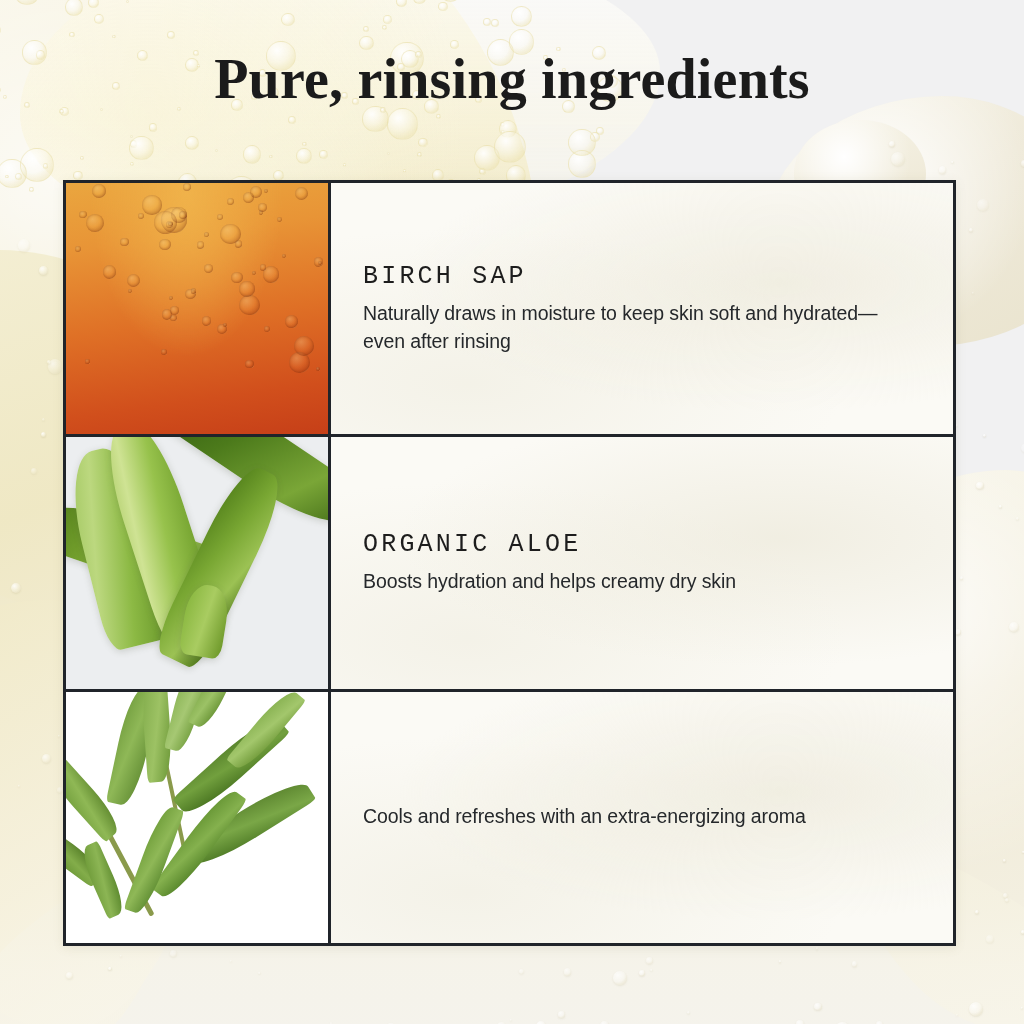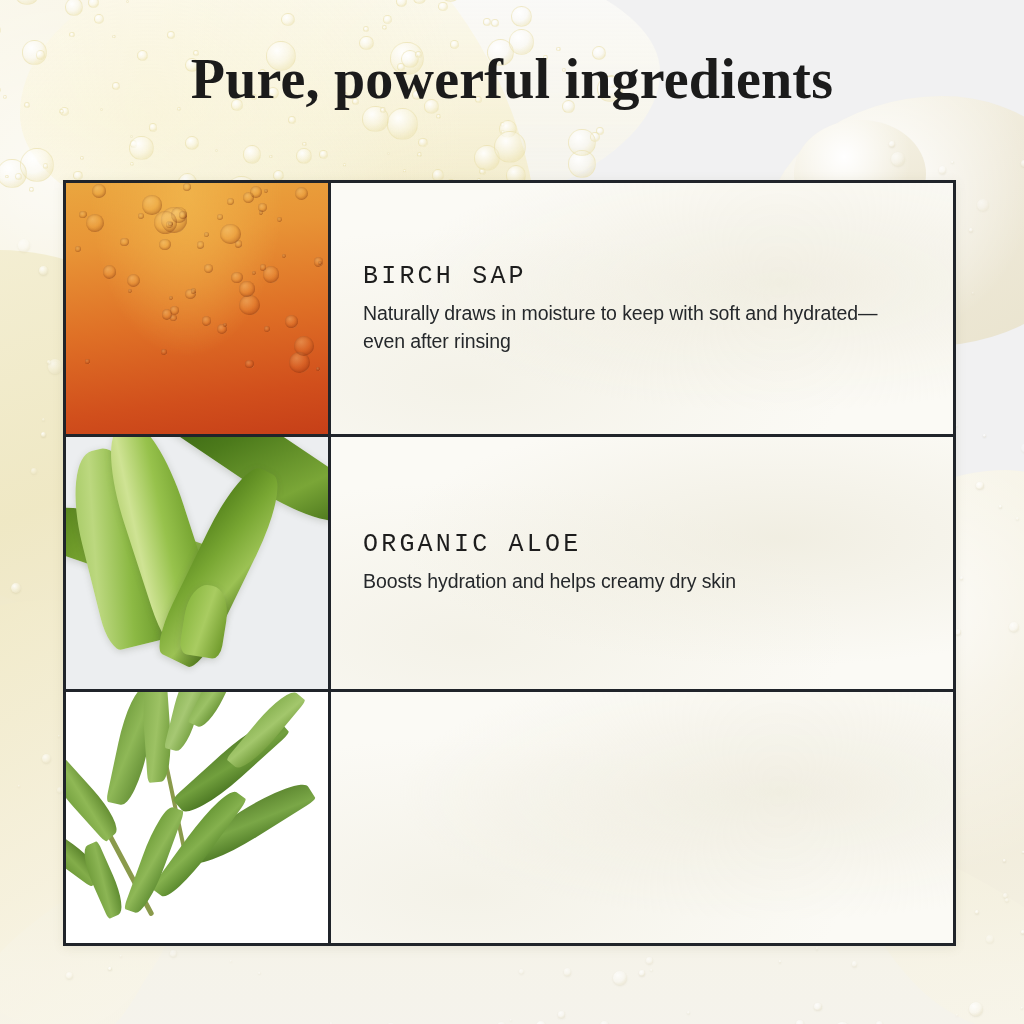--- a/index.html
+++ b/index.html
@@ -496,21 +496,21 @@
       <div class="drop" style="width: 4.73337px; height: 4.73337px; left: 968.506px; top: 227.647px; opacity: 0.75;"></div>
       <div class="drop" style="width: 12.686px; height: 12.686px; left: 976.642px; top: 198.59px; opacity: 0.48;"></div>
       <div class="drop" style="width: 2.54251px; height: 2.54251px; left: 951.418px; top: 160.877px; opacity: 0.68;"></div>
       <div class="drop" style="width: 5.30901px; height: 5.30901px; left: 934.869px; top: 265.294px; opacity: 0.49;"></div>
       <div class="drop" style="width: 2.07661px; height: 2.07661px; left: 972.212px; top: 292.228px; opacity: 0.57;"></div>
       <div class="drop" style="width: 13.929px; height: 13.929px; left: 891.376px; top: 152.012px; opacity: 0.61;"></div>
       <div class="drop" style="width: 5.99238px; height: 5.99238px; left: 919.923px; top: 193.399px; opacity: 0.6;"></div>
     </div>
 </div>
 
-<h1 class="title">Pure, powerful ingredients</h1>
+<h1 class="title">Pure, rinsing ingredients</h1>
 
 <div class="table">
 
   <div class="row">
     <div class="cell-img">
       <div class="photo-birch">
         <div id="birch-bubbles">
             <div class="bub" style="width: 20.9147px; height: 20.9147px; left: 223.315px; top: 168.818px;"></div>
             <div class="bub" style="width: 4.31568px; height: 4.31568px; left: 185.503px; top: 87.5909px;"></div>
             <div class="bub" style="width: 10.4304px; height: 10.4304px; left: 150.754px; top: 140.512px;"></div>
@@ -567,21 +567,21 @@
             <div class="bub" style="width: 6.68863px; height: 6.68863px; left: 197.619px; top: 142.795px;"></div>
             <div class="bub" style="width: 12.7534px; height: 12.7534px; left: 219.093px; top: 132.342px;"></div>
             <div class="bub" style="width: 4.14808px; height: 4.14808px; left: 251.847px; top: 77.9844px;"></div>
             <div class="bub" style="width: 13.5495px; height: 13.5495px; left: 228.514px; top: 3.92612px;"></div>
             <div class="bub" style="width: 9.43357px; height: 9.43357px; left: 191.502px; top: 20.0354px;"></div>
           </div>
       </div>
     </div>
     <div class="cell-text">
       <div class="ing-name mono">BIRCH SAP</div>
-      <div class="ing-desc">Naturally draws in moisture to keep with soft and hydrated—even after rinsing</div>
+      <div class="ing-desc">Naturally draws in moisture to keep skin soft and hydrated—even after rinsing</div>
     </div>
   </div>
 
   <div class="row">
     <div class="cell-img">
       <div class="photo-aloe">
         <div class="aloe-leaf" style="left:-34px;top:86px;width:210px;height:56px;transform:rotate(19deg);background:linear-gradient(120deg,#4d7a18 0%,#6f9b2a 30%,#8fba47 62%,#5f8a21 100%);"></div>
         <div class="aloe-leaf" style="left:100px;top:-6px;width:200px;height:58px;transform:rotate(34deg);background:linear-gradient(120deg,#2f5a10 0%,#4c7a1b 34%,#7aa637 70%,#3d6714 100%);"></div>
         <div class="aloe-leaf" style="left:18px;top:10px;width:72px;height:200px;transform:rotate(-14deg);border-radius:44% 44% 18% 18%;background:linear-gradient(100deg,#9fc55d 0%,#bcd87f 26%,#8cb944 58%,#5d8c22 100%);"></div>
         <div class="aloe-leaf" style="left:64px;top:-16px;width:62px;height:230px;transform:rotate(-18deg);border-radius:40% 40% 22% 22%;background:linear-gradient(96deg,#b2cf6d 0%,#cfe394 22%,#97c24c 56%,#6b9a28 100%);"></div>
@@ -609,16 +609,17 @@
         <div class="euc-leaf" style="left:136px;top:-34px;width:22px;height:72px;transform:rotate(26deg);background:linear-gradient(100deg,#7ca746 0%,#9cc266 50%,#5f8b2c 100%);"></div>
         <div class="euc-leaf" style="left:150px;top:8px;width:30px;height:132px;transform:rotate(48deg);background:linear-gradient(100deg,#4f7a26 0%,#72a03e 50%,#3f6a1a 100%);"></div>
         <div class="euc-leaf" style="left:168px;top:62px;width:30px;height:140px;transform:rotate(58deg);background:linear-gradient(100deg,#567f2b 0%,#7aa747 50%,#436f1d 100%);"></div>
         <div class="euc-leaf" style="left:120px;top:88px;width:26px;height:128px;transform:rotate(36deg);background:linear-gradient(100deg,#60902f 0%,#85b14e 50%,#4a7a21 100%);"></div>
         <div class="euc-leaf" style="left:76px;top:112px;width:24px;height:112px;transform:rotate(20deg);background:linear-gradient(100deg,#6b9a36 0%,#8fb857 50%,#54832a 100%);"></div>
         <div class="euc-leaf" style="left:188px;top:-10px;width:24px;height:96px;transform:rotate(40deg);background:linear-gradient(100deg,#82ad4c 0%,#a3c76c 50%,#66912f 100%);"></div>
         <div class="euc-leaf" style="left:26px;top:150px;width:22px;height:76px;transform:rotate(-24deg);background:linear-gradient(100deg,#689533 0%,#8cb554 50%,#4f7d24 100%);"></div>
       </div>
     </div>
     <div class="cell-text">
+      <div class="ing-desc">Cools and refreshes with an extra-energizing aroma</div>
     </div>
   </div>
 
 </div>
 
 </body></html>

